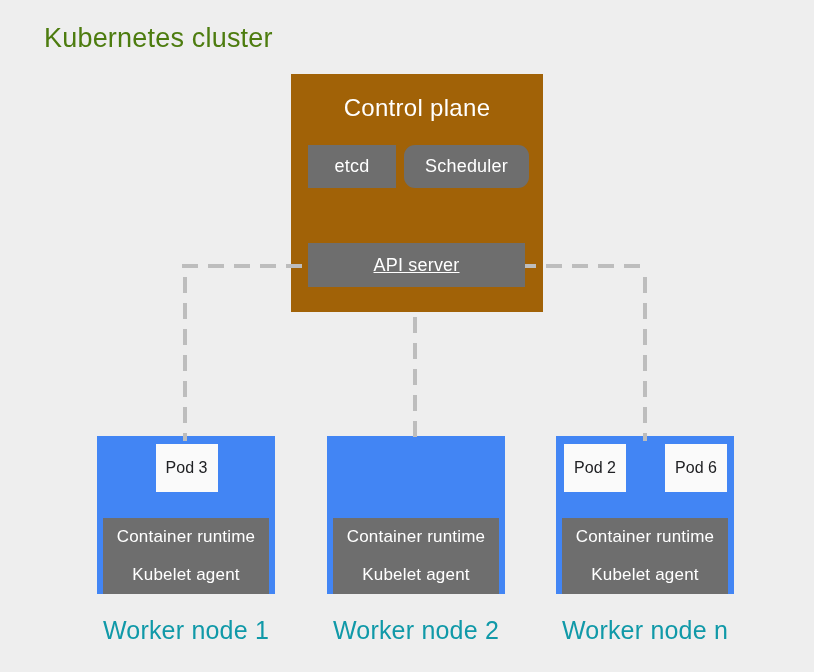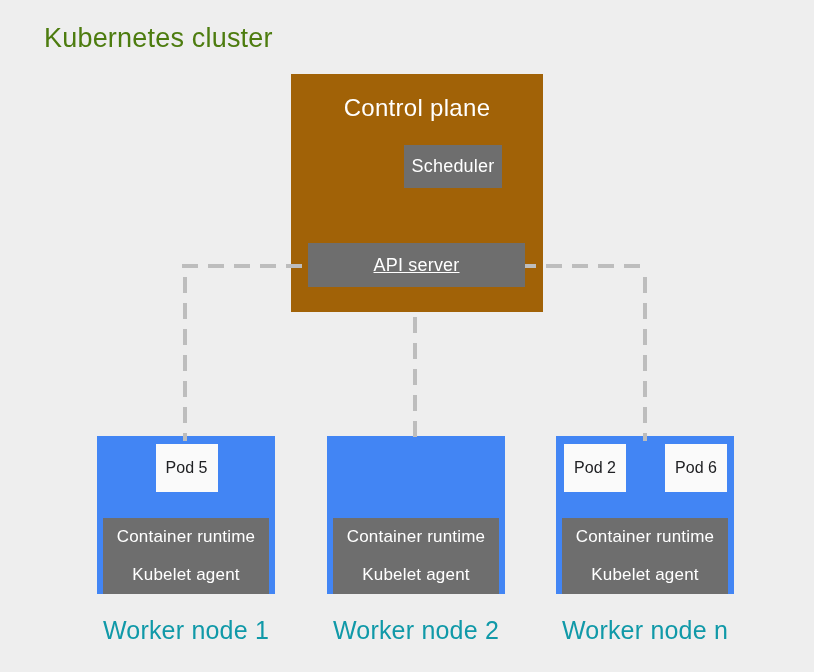--- a/index.html
+++ b/index.html
@@ -31,21 +31,21 @@
     display:flex;align-items:center;justify-content:center;
     color:#ffffff;font-size:24px;letter-spacing:.3px;
   }
   .cp-comp{
     position:absolute;z-index:1;
     background:#6e6e6e;color:#ffffff;font-size:18px;
     display:flex;align-items:center;justify-content:center;
     letter-spacing:.2px;
   }
   .cp-etcd{left:17px;top:71px;width:88px;height:43px;}
-  .cp-sched{left:113px;top:71px;width:98px;height:43px;}
+  .cp-sched{left:113px;top:71px;width:125px;height:43px;border-radius:11px;}
   .cp-ctrl{left:17px;top:121px;width:217px;height:43px;}
   .cp-api{left:17px;top:169px;width:217px;height:44px;text-decoration:underline;}
 
   
   .node{
     position:absolute;top:436px;width:178px;height:158px;
     background:#4285f4;
   }
   .node-1{left:97px;}
   .node-2{left:327px;}
@@ -79,27 +79,28 @@
 </style>
 </head>
 <body>
 
 <div class="canvas">
 
   <div class="page-title">Kubernetes cluster</div>
 
   <div class="control-plane">
     <div class="cp-title">Control plane</div>
+    <div class="cp-comp cp-etcd">etcd</div>
     <div class="cp-comp cp-sched">Scheduler</div>
     <div class="cp-comp cp-api">API server</div>
   </div>
 
   <div class="node node-1">
     <div class="pod-row single">
-      <div class="pod">Pod 5</div>
+      <div class="pod">Pod 3</div>
     </div>
     <div class="node-comp nc-runtime">Container runtime</div>
     <div class="node-comp nc-kubelet">Kubelet agent</div>
   </div>
   <div class="node-label nl-1">Worker node 1</div>
 
   <div class="node node-2">
     <div class="node-comp nc-runtime">Container runtime</div>
     <div class="node-comp nc-kubelet">Kubelet agent</div>
   </div>

